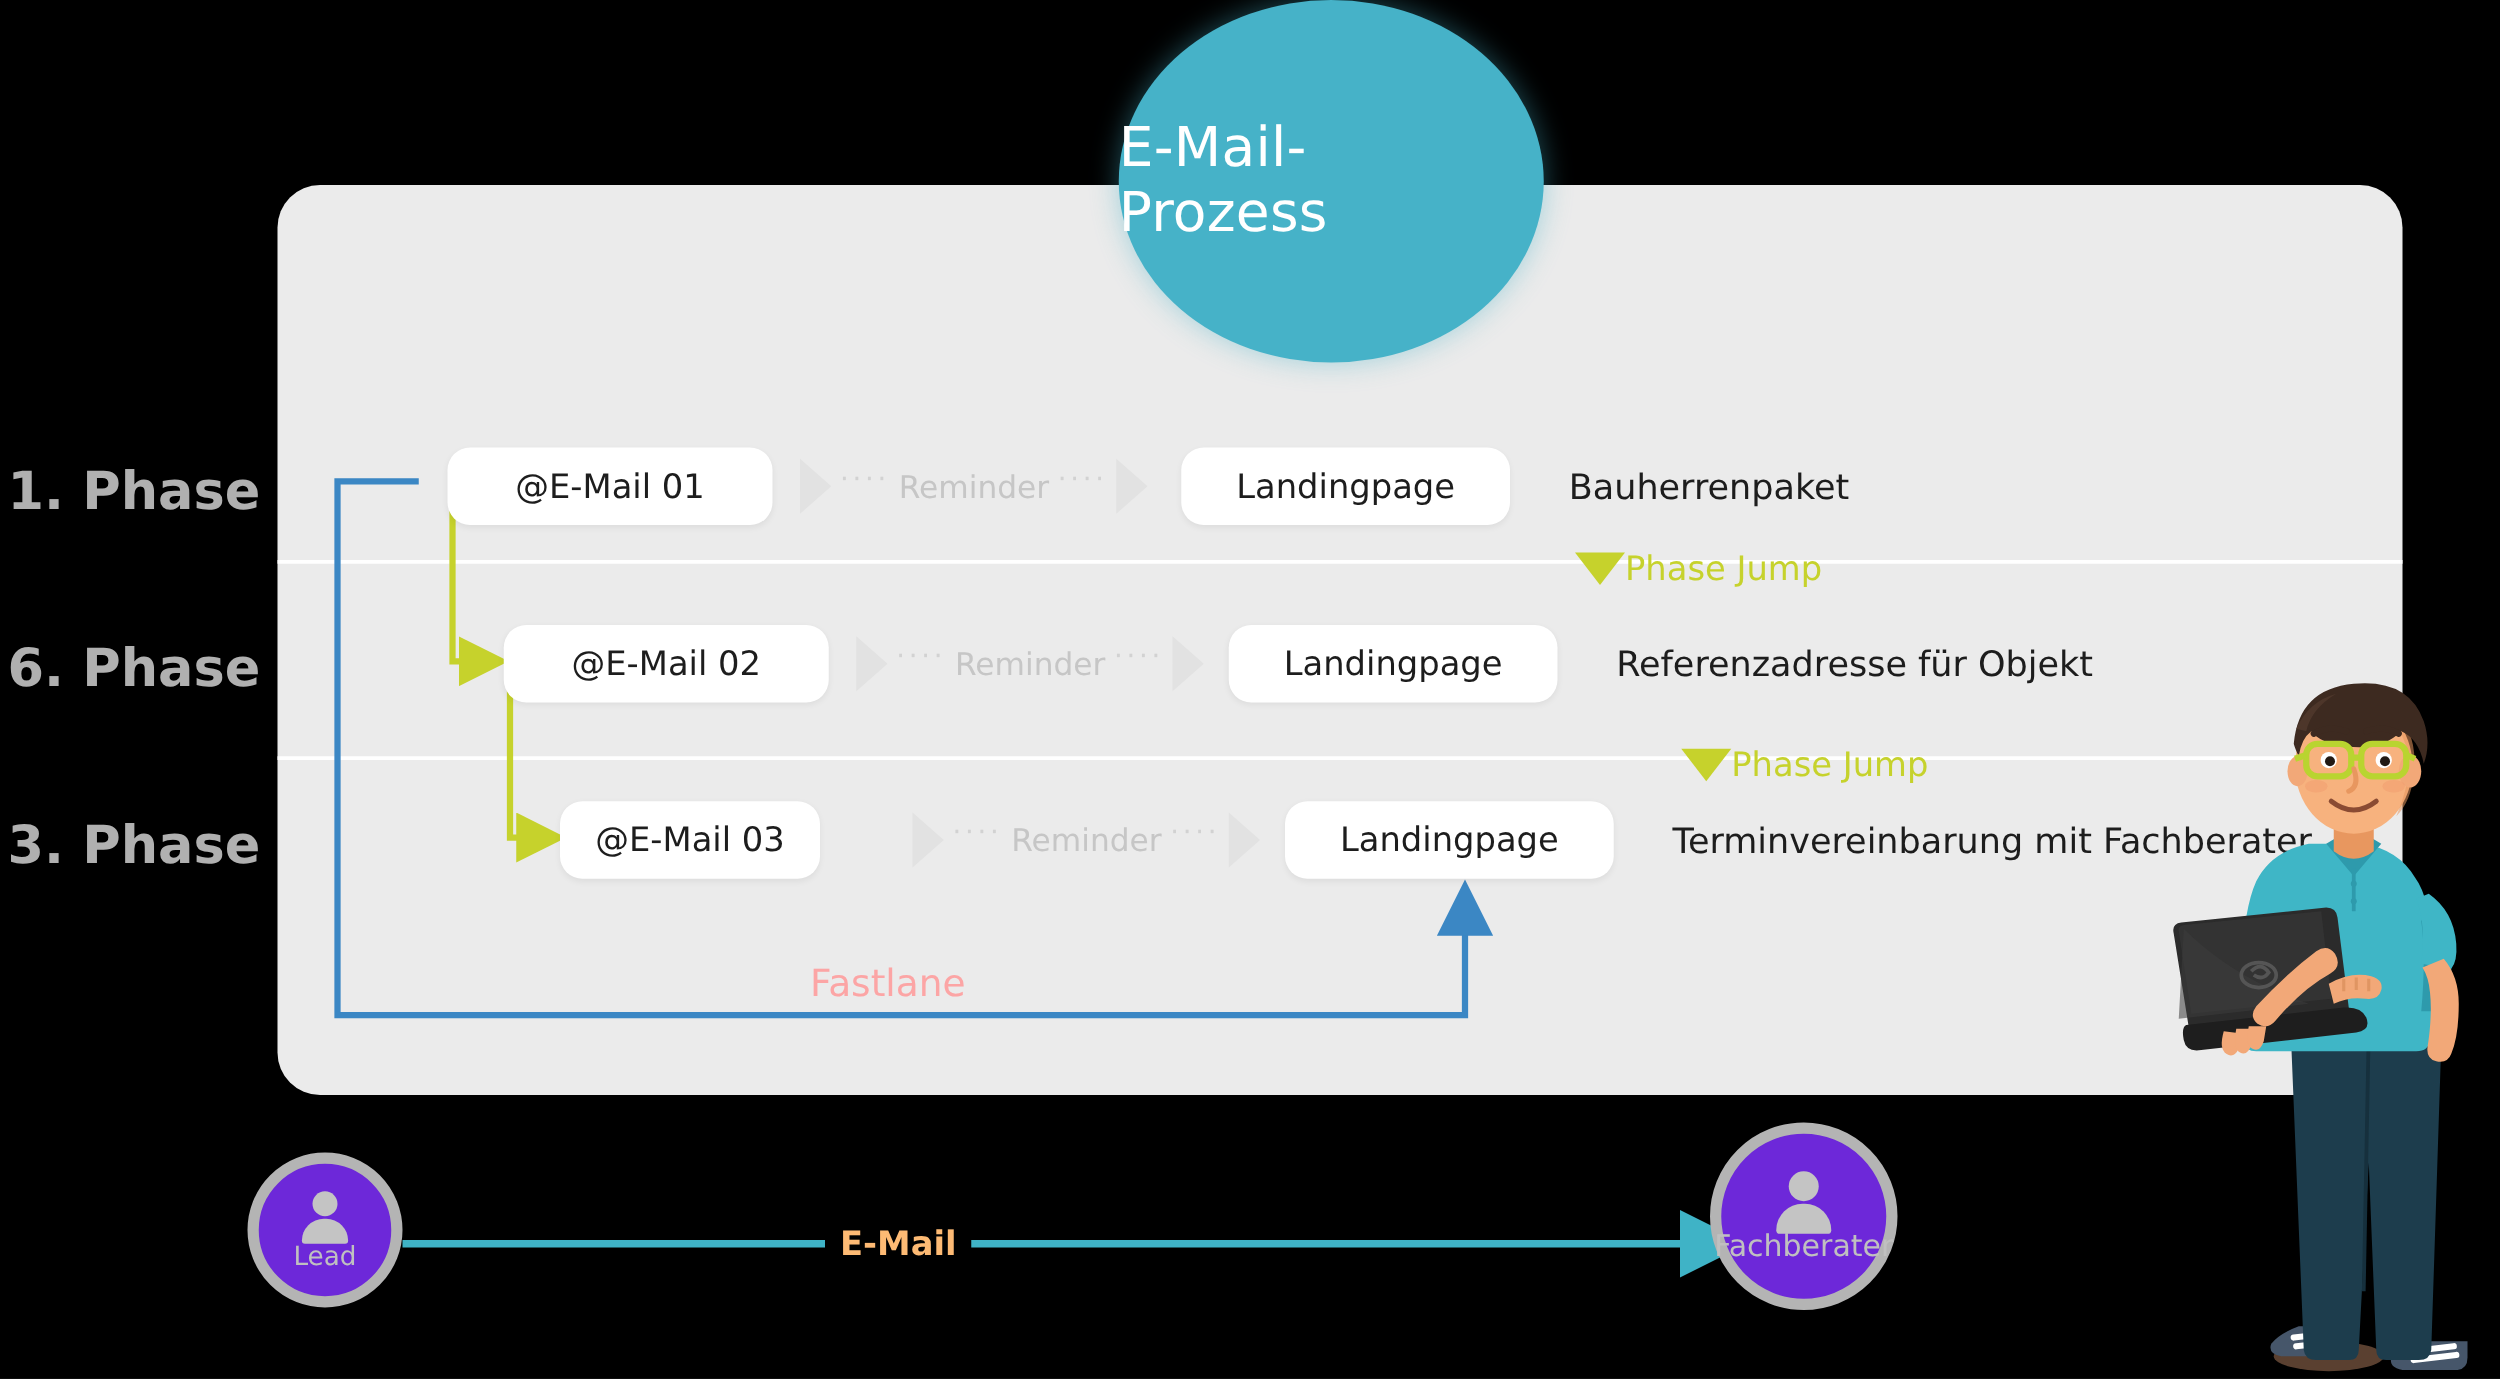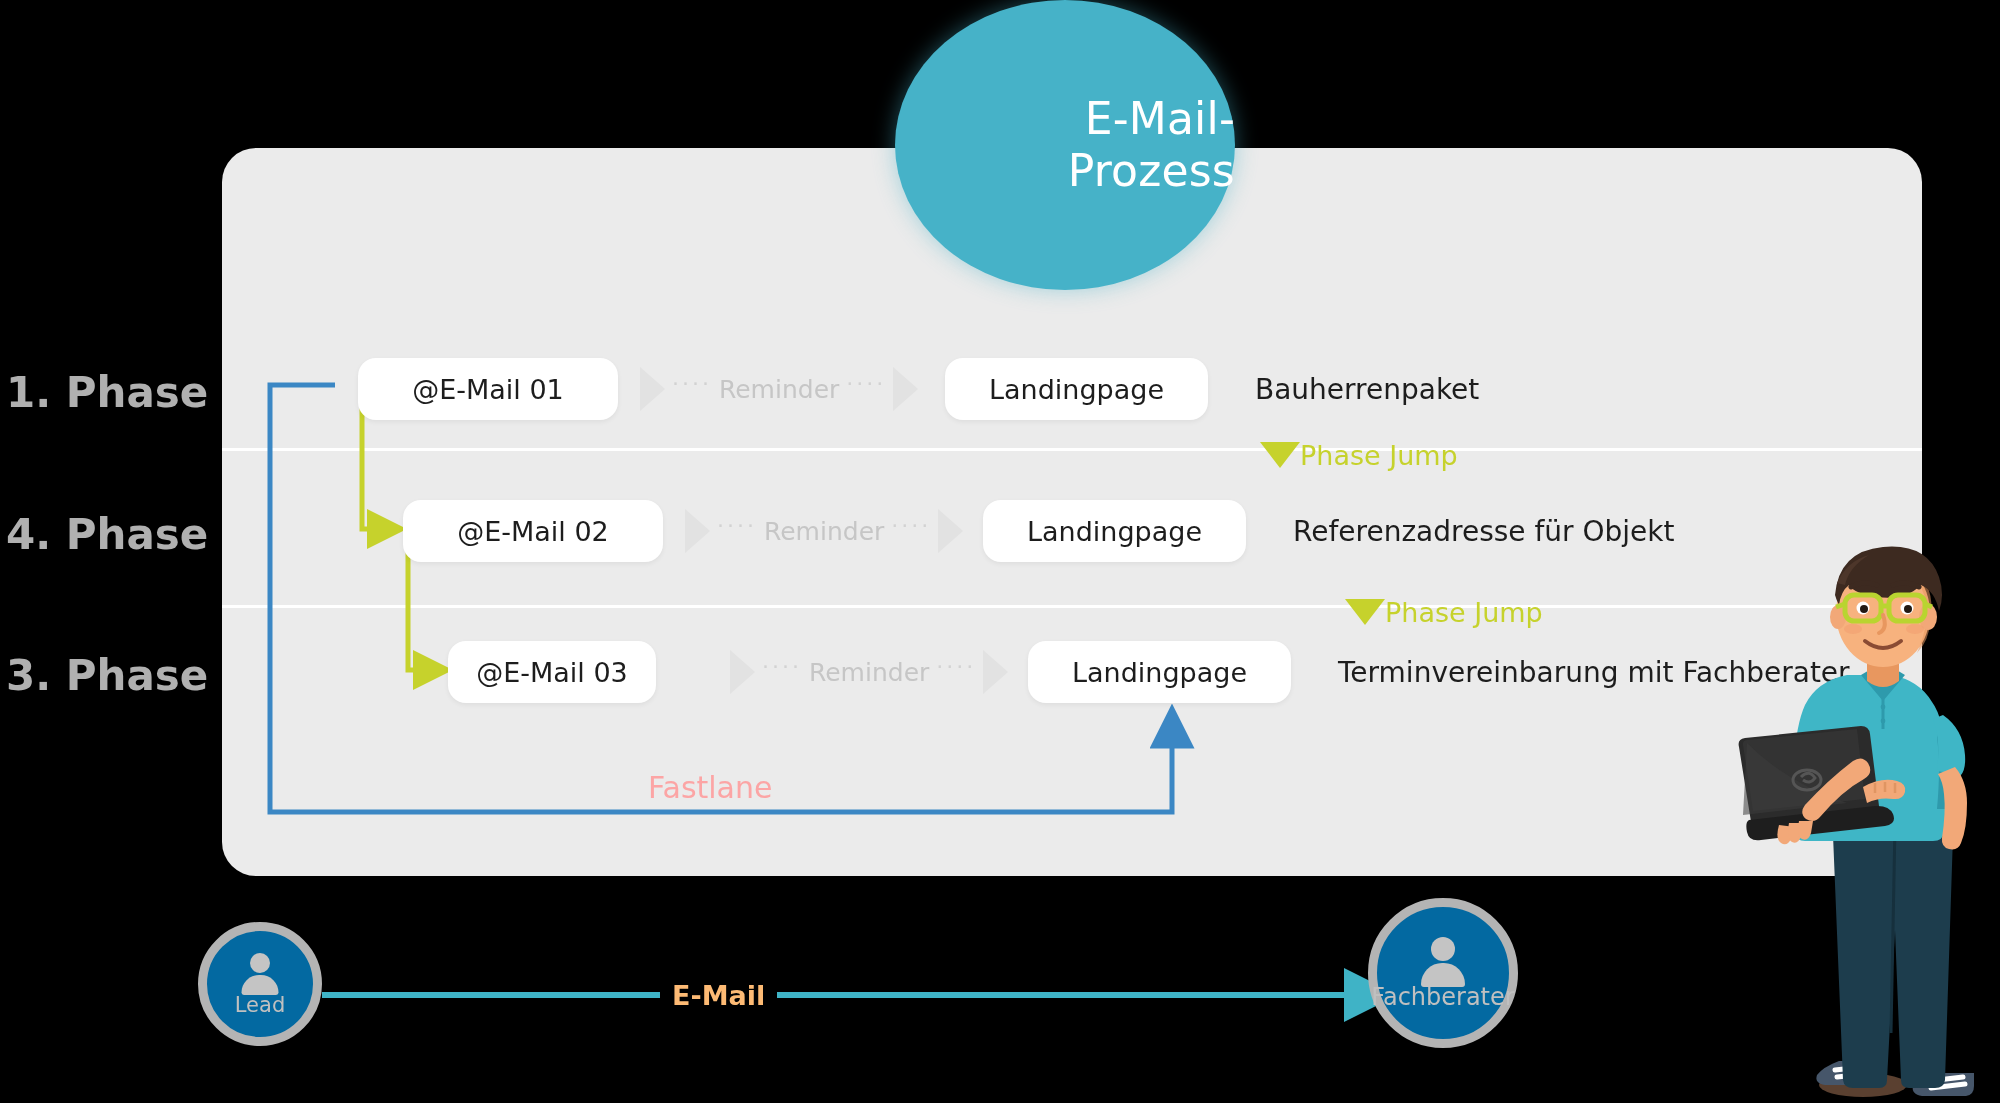--- a/index.html
+++ b/index.html
@@ -13,21 +13,21 @@
   #stage { position: relative; width: 2000px; height: 1103px; }
 
   
   .title-bubble {
     position: absolute;
     left: 895px; top: 0px;
     width: 340px; height: 290px;
     border-radius: 50%;
     background: #46b2c8;
     display: flex; flex-direction: column;
-    align-items: flex-end; justify-content: center;
+    align-items: flex-start; justify-content: center;
     color: #ffffff;
     font-size: 44px;
     line-height: 1.18;
     font-weight: 400;
     letter-spacing: 0.2px;
     text-align: center;
     box-shadow: 0 0 22px rgba(70,178,200,0.45);
     z-index: 6;
   }
   .title-bubble span { display:block; }
@@ -143,21 +143,21 @@
     color: #fca5a5;
     font-size: 30px;
     z-index: 6;
     white-space: nowrap;
   }
 
   
   .actor {
     position: absolute;
     border-radius: 50%;
-    background: #0369a1;
+    background: #6d28d9;
     border: 9px solid #b4b4b4;
     display:flex; flex-direction:column;
     align-items:center; justify-content:center;
     z-index: 6;
   }
   .actor .person {
     position: relative;
     width: 46px; height: 46px;
     margin-bottom: 2px;
   }
@@ -213,21 +213,21 @@
 
   <div class="sep" style="left:222px; top:448px; width:1700px;"></div>
   <div class="sep" style="left:222px; top:605px; width:1700px;"></div>
 
   <div class="title-bubble">
     <span>E-Mail-</span>
     <span>Prozess</span>
   </div>
 
   <div class="phase-label" style="top:368px;">1. Phase</div>
-  <div class="phase-label" style="top:510px;">4. Phase</div>
+  <div class="phase-label" style="top:510px;">6. Phase</div>
   <div class="phase-label" style="top:651px;">3. Phase</div>
 
   <svg class="connectors" viewBox="0 0 2000 1103">
     <defs>
       <marker id="arrG" markerWidth="8" markerHeight="8" refX="5" refY="4" orient="auto">
         <path d="M0,0 L8,4 L0,8 z" fill="#c6d22c"></path>
       </marker>
       <marker id="arrB" markerWidth="9" markerHeight="9" refX="4.5" refY="4.5" orient="auto">
         <path d="M0,0 L9,4.5 L0,9 z" fill="#3b87c4"></path>
       </marker>

